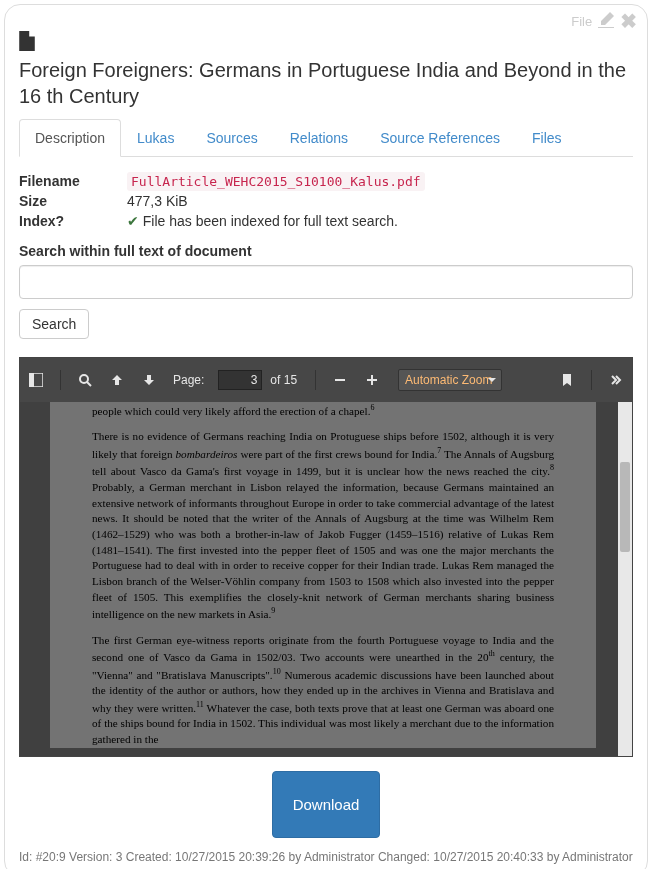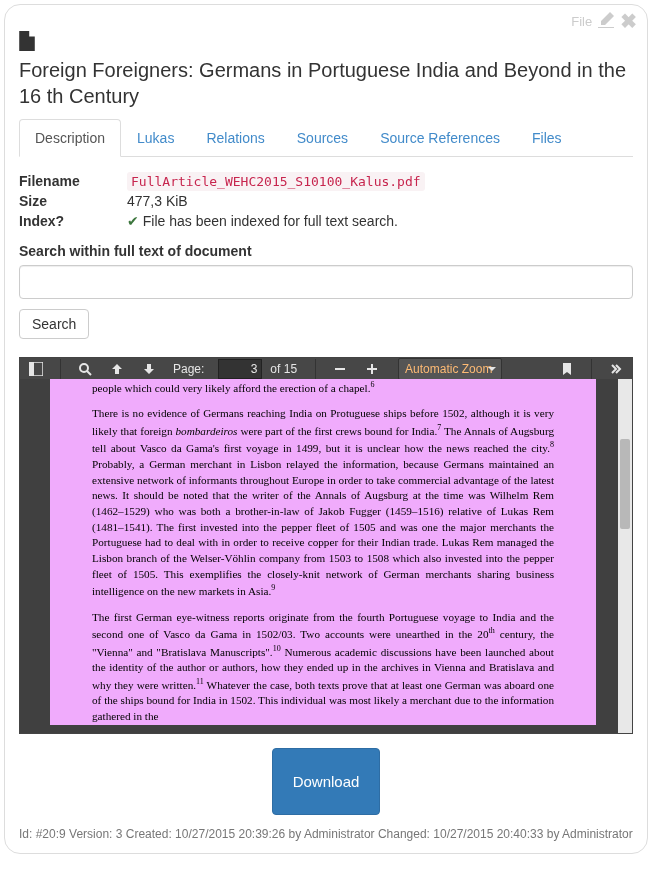--- a/index.html
+++ b/index.html
@@ -18,36 +18,36 @@
   .meta-row { display: flex; margin-bottom: 4px; }
   .meta-label { width: 108px; font-weight: bold; }
   .meta-value { flex: 1; }
   .code { font-family: Menlo, Consolas, monospace; color: #c7254e; background: #f9f2f4; padding: 2px 4px; border-radius: 3px; font-size: 13px; }
   .check { color: #3c763d; margin-right: 4px; }
   .search-label { font-weight: bold; margin-bottom: 6px; display: block; }
   .search-input { width: 100%; height: 34px; padding: 6px 12px; border: 1px solid #ccc; border-radius: 4px; box-shadow: inset 0 1px 1px rgba(0,0,0,.07); margin-bottom: 10px; }
   .btn { display: inline-block; padding: 6px 12px; border: 1px solid #ccc; border-radius: 4px; background: #fff; cursor: pointer; font-size: 14px; color: #333; }
   .btn-primary { background: #337ab7; border-color: #2e6da4; color: #fff; padding: 24px 20px; font-size: 15px; }
   .viewer { border: 1px solid #444; margin-top: 18px; background: #404040; }
-  .toolbar { height: 21px; background: #474747; display: flex; align-items: center; color: #e6e6e6; font-size: 12px; padding: 0 4px; gap: 8px; }
+  .toolbar { height: 44px; background: #474747; display: flex; align-items: center; color: #e6e6e6; font-size: 12px; padding: 0 4px; gap: 8px; }
   .tb-sep { width: 1px; height: 20px; background: #333; margin: 0 4px; }
   .tb-btn { width: 24px; height: 24px; display: flex; align-items: center; justify-content: center; cursor: pointer; border-radius: 2px; }
   .tb-btn svg { width: 14px; height: 14px; fill: #e6e6e6; }
   .page-input { width: 44px; height: 20px; background: #333; border: 1px solid #222; color: #e6e6e6; text-align: right; padding: 0 4px; font-size: 12px; }
   .page-label { margin: 0 6px 0 4px; }
   .of-pages { margin-right: 6px; }
   .zoom-select { height: 22px; background: #555; color: #fdba74; border: 1px solid #333; font-size: 12px; padding: 0 8px 0 6px; border-radius: 2px; appearance: none; position: relative; }
   .zoom-wrap { position: relative; margin: 0 6px; }
   .zoom-wrap::after { content: ""; position: absolute; right: 6px; top: 9px; border-left: 4px solid transparent; border-right: 4px solid transparent; border-top: 4px solid #e6e6e6; pointer-events: none; }
   .spacer { flex: 1; }
   .page-area { background: #404040; padding: 0 16px 8px; position: relative; }
   .page-scroll { height: 346px; overflow: hidden; position: relative; }
   .scrollbar-track { position: absolute; right: 0; top: 0; bottom: 0; width: 14px; background: #e8e8e8; }
   .scrollbar-thumb { position: absolute; left: 2px; right: 2px; top: 60px; height: 90px; background: #b8b8b8; border-radius: 2px; }
-  .page { background: #f0abfc; margin: 0 20px 0 14px; padding: 0 42px 16px; font-family: Georgia, "Times New Roman", serif; color: #000; font-size: 11.2px; line-height: 1.4; }
+  .page { background: #737373; margin: 0 20px 0 14px; padding: 0 42px 16px; font-family: Georgia, "Times New Roman", serif; color: #000; font-size: 11.2px; line-height: 1.4; }
   .page p { text-align: justify; margin-bottom: 10px; }
   .page .frag { text-align: justify; }
   .sup { font-size: 8px; vertical-align: super; }
   .download-row { text-align: center; margin: 14px 0 10px; }
   .footer { font-size: 12px; color: #777; line-height: 1.5; }
 </style>
 </head>
 <body>
 
 <div class="panel">
@@ -65,22 +65,22 @@
   <div class="title-row">
     <svg class="file-glyph" viewBox="0 0 14 18">
         <path fill="#333" d="M0 0h9l5 5v13H0V0zm9 0v5h5L9 0z"></path>
       </svg>
     <h2 class="title">Foreign Foreigners: Germans in Portuguese India and Beyond in the 16 th Century</h2>
   </div>
 
   <div class="tabs">
     <div class="tab active">Description</div>
     <div class="tab">Lukas</div>
+    <div class="tab">Sources</div>
     <div class="tab">Relations</div>
-    <div class="tab">Sources</div>
     <div class="tab">Source References</div>
     <div class="tab">Files</div>
   </div>
 
   <div class="meta-table">
     <div class="meta-row">
       <div class="meta-label">Filename</div>
       <div class="meta-value"><span class="code">FullArticle_WEHC2015_S10100_Kalus.pdf</span></div>
     </div>
     <div class="meta-row">

